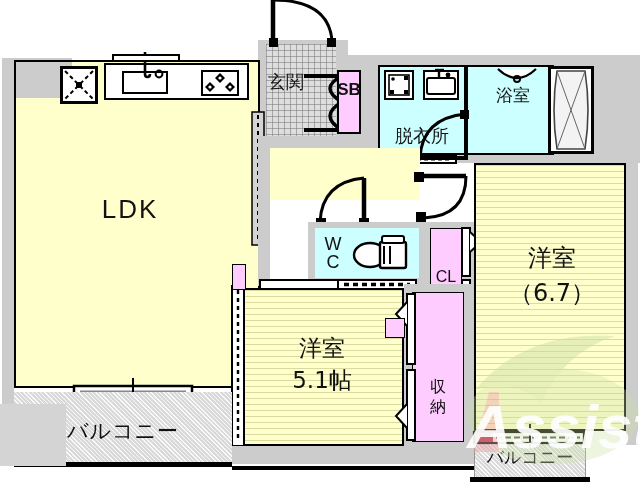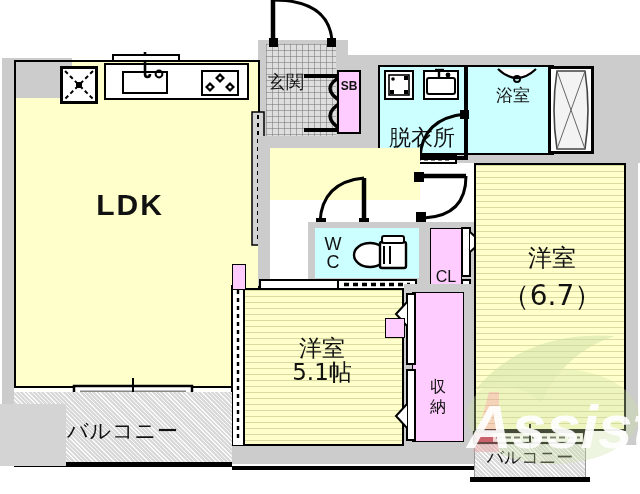--- a/index.html
+++ b/index.html
@@ -49,21 +49,21 @@
   <div class="abs wall" style="left:2px;top:58px;width:70px;height:42px;"></div>
 
   <div class="abs wall" style="left:2px;top:58px;width:12px;height:384px;"></div>
 
   <div class="abs wall" style="left:626px;top:55px;width:12px;height:390px;"></div>
 
   <div class="abs rm-ldk" style="left:14px;top:98px;width:246px;height:290px;"></div>
   <div class="abs rm-ldk" style="left:72px;top:60px;width:188px;height:40px;"></div>
   <div class="abs" style="left:14px;top:60px;width:246px;height:328px;border:2px solid #000;"></div>
 
-  <div class="abs label lbl-lat" style="left:40px;top:188px;width:180px;font-size:30px;letter-spacing:2px;font-weight:700;">LDK</div>
+  <div class="abs label lbl-lat" style="left:40px;top:195px;width:180px;font-size:26px;letter-spacing:2px;font-weight:400;">LDK</div>
 
   <div class="abs rm-white" style="left:104px;top:63px;width:145px;height:37px;border:2.5px solid #000;"></div>
 
   <div class="abs rm-white" style="left:122px;top:71px;width:46px;height:23px;border:2px solid #000;"></div>
   <svg class="abs" style="left:138px;top:52px;width:26px;height:34px;" viewBox="0 0 26 34">
     <path d="M7 0 L7 22 C7 26 12 26 12 22" fill="none" stroke="#000" stroke-width="2.6"></path>
     <circle cx="21" cy="22" r="3.4" fill="none" stroke="#000" stroke-width="2"></circle>
   </svg>
 
   <div class="abs rm-white" style="left:112px;top:54px;width:68px;height:8px;border:2px solid #000;"></div>
@@ -108,24 +108,24 @@
   </svg>
 
   <svg class="abs" style="left:302px;top:74px;width:44px;height:58px;" viewBox="0 0 44 58">
     <path d="M2 2 L40 2" stroke="#000" stroke-width="4" fill="none"></path>
     <path d="M2 56 L40 56" stroke="#000" stroke-width="4" fill="none"></path>
     <path d="M40 2 Q16 14 40 28" stroke="#000" stroke-width="3.5" fill="none"></path>
     <path d="M40 28 Q16 42 40 56" stroke="#000" stroke-width="3.5" fill="none"></path>
   </svg>
 
   <div class="abs rm-pink" style="left:337px;top:70px;width:24px;height:64px;border:2px solid #000;"></div>
-  <div class="abs label lbl-lat" style="left:337px;top:80px;width:24px;font-size:12px;font-weight:600;line-height:1.15;">SB</div>
+  <div class="abs label lbl-lat" style="left:337px;top:80px;width:24px;font-size:17px;font-weight:600;line-height:1.15;">SB</div>
 
   <div class="abs rm-wash" style="left:378px;top:65px;width:88px;height:90px;border:2px solid #000;"></div>
-  <div class="abs label lbl-jp" style="left:384px;top:126px;width:76px;font-size:22px;">脱衣所</div>
+  <div class="abs label lbl-jp" style="left:384px;top:126px;width:76px;font-size:18px;">脱衣所</div>
 
   <div class="abs rm-white" style="left:384px;top:70px;width:30px;height:30px;border:2.5px solid #000;"></div>
   <svg class="abs" style="left:386px;top:72px;width:26px;height:26px;" viewBox="0 0 26 26">
     <rect x="3" y="3" width="20" height="20" fill="none" stroke="#000" stroke-width="1.6"></rect>
     <circle cx="7" cy="7" r="1.8" fill="#000"></circle>
     <rect x="18" y="4" width="4" height="4" fill="#000"></rect>
     <rect x="18" y="18" width="4" height="4" fill="#000"></rect>
     <rect x="4" y="18" width="4" height="4" fill="#000"></rect>
   </svg>
 
@@ -204,25 +204,25 @@
 
   <svg class="abs" style="left:461px;top:226px;width:22px;height:106px;" viewBox="0 0 22 106">
     <rect x="1" y="2" width="8" height="48" fill="#fff" stroke="#000" stroke-width="2"></rect>
     <rect x="1" y="54" width="8" height="48" fill="#fff" stroke="#000" stroke-width="2"></rect>
     <path d="M9 6 L20 16 L9 26" fill="#fff" stroke="#000" stroke-width="2"></path>
     <path d="M9 78 L20 88 L9 98" fill="#fff" stroke="#000" stroke-width="2"></path>
   </svg>
 
   <div class="abs rm-tatami tatami-lines" style="left:474px;top:163px;width:152px;height:268px;border:2px solid #000;"></div>
   <div class="abs label lbl-jp" style="left:500px;top:245px;width:104px;font-size:24px;">洋室</div>
-  <div class="abs label lbl-jp" style="left:500px;top:280px;width:104px;font-size:28px;">（6.7）</div>
+  <div class="abs label lbl-jp" style="left:500px;top:280px;width:104px;font-size:24px;">（6.7）</div>
 
   <div class="abs rm-tatami tatami-lines" style="left:240px;top:288px;width:164px;height:158px;border:2px solid #000;"></div>
   <div class="abs label lbl-jp" style="left:270px;top:336px;width:104px;font-size:23px;">洋室</div>
-  <div class="abs label lbl-jp" style="left:266px;top:360px;width:112px;font-size:23px;">5.1帖</div>
+  <div class="abs label lbl-jp" style="left:266px;top:368px;width:112px;font-size:23px;">5.1帖</div>
 
   <svg class="abs" style="left:232px;top:286px;width:12px;height:160px;" viewBox="0 0 12 160">
     <rect x="0" y="0" width="12" height="160" fill="#fff" stroke="#000" stroke-width="2"></rect>
     <path d="M6 4 L6 156" stroke="#000" stroke-width="2.4" stroke-dasharray="4 4"></path>
   </svg>
 
   <div class="abs wall" style="left:404px;top:284px;width:70px;height:166px;"></div>
   <div class="abs rm-pink" style="left:412px;top:292px;width:52px;height:150px;border:1.5px solid #000;"></div>
   <div class="abs label lbl-jp" style="left:424px;top:378px;width:28px;font-size:16px;">収</div>
   <div class="abs label lbl-jp" style="left:424px;top:398px;width:28px;font-size:16px;">納</div>

